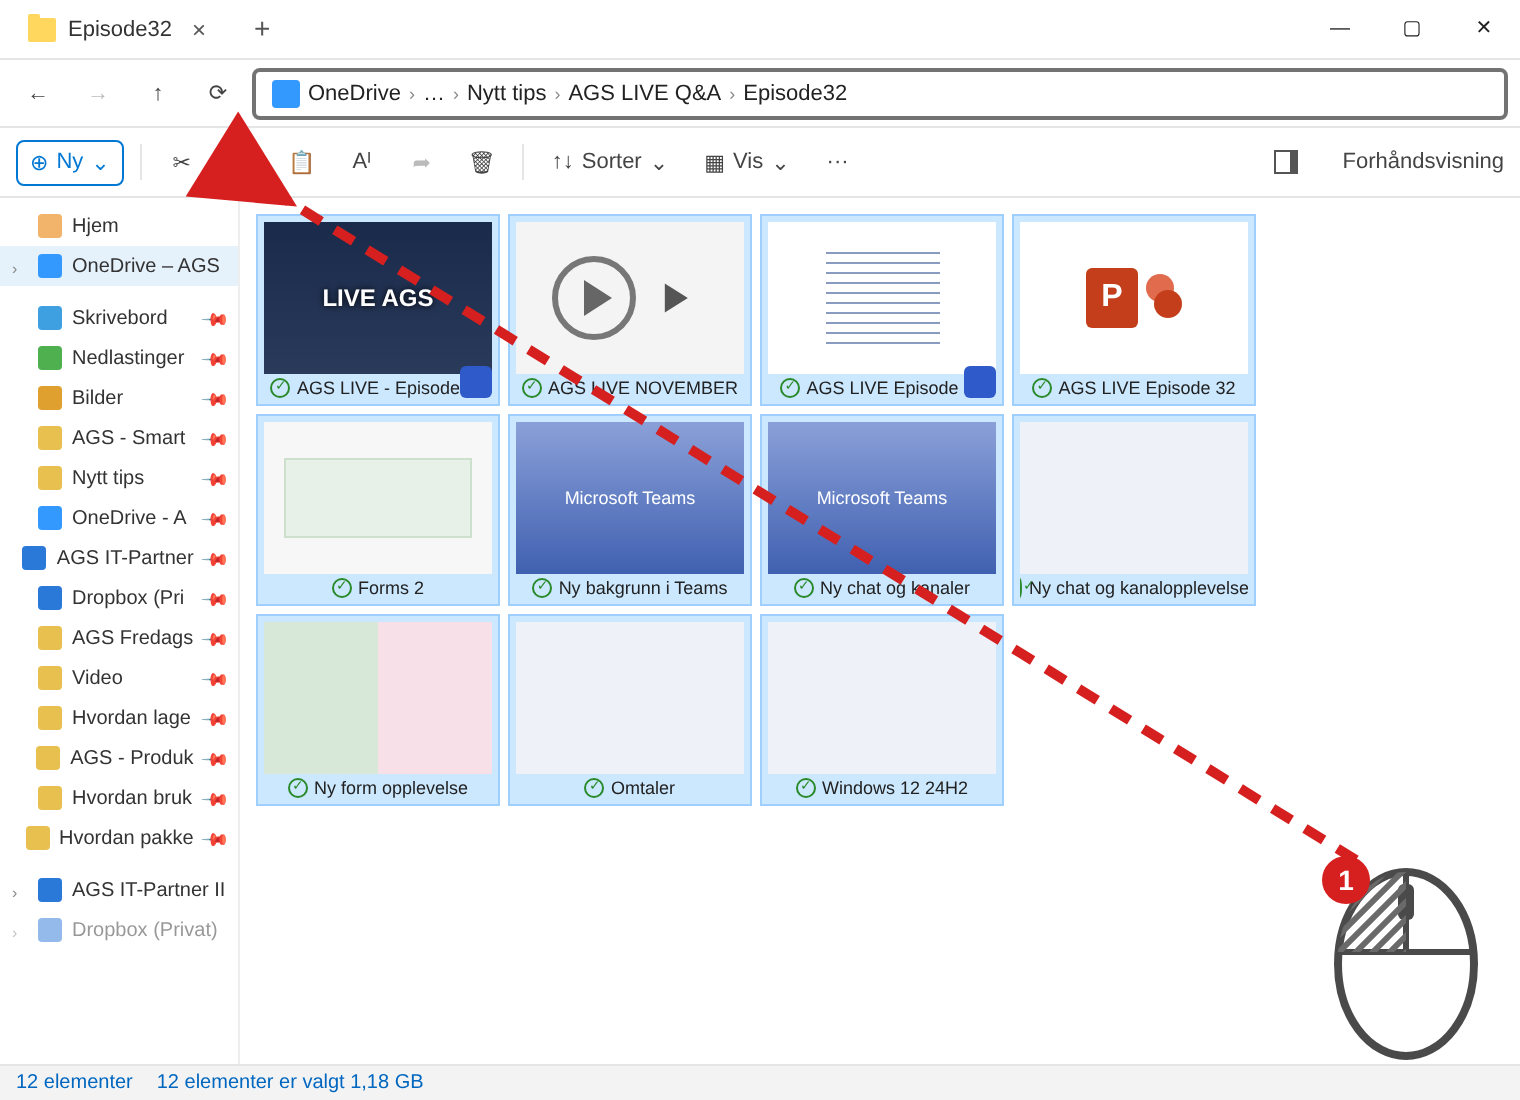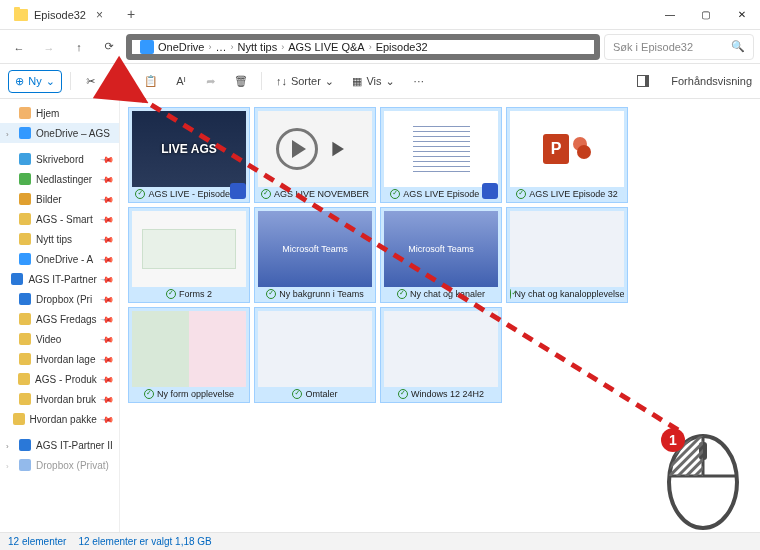--- a/index.html
+++ b/index.html
@@ -8,21 +8,21 @@
   .tab { display: flex; align-items: center; gap: 6px; padding: 6px 10px; background: #fff; border-radius: 6px 6px 0 0; margin-left: 4px; margin-top: 2px; font-size: 11px; }
   .tab .folder-icon { width: 14px; height: 12px; background: #ffd75e; border-radius: 1px; position: relative; }
   .tab .folder-icon::before { content:""; position:absolute; top:-2px; left:0; width:6px; height:3px; background:#ffd75e; border-radius:1px 1px 0 0;}
   .tab-close { font-size: 12px; color: #555; padding: 0 4px; }
   .new-tab { padding: 6px 10px; color: #555; font-size: 14px; }
   .winctrl { margin-left: auto; display: flex; }
   .winbtn { width: 36px; height: 28px; display:flex; align-items:center; justify-content:center; font-size:10px; color:#222; }
   .addrbar { height: 34px; background:#fff; display:flex; align-items:center; padding: 0 6px; gap:4px; border-bottom:1px solid #e5e5e5;}
   .navbtn { width: 26px; height:26px; display:flex; align-items:center; justify-content:center; color:#444; border-radius:4px; }
   .navbtn.disabled { color:#bbb; }
-  .breadcrumbs { display:flex; align-items:center; gap:4px; flex:1; border:6px solid #737373; border-radius:4px; padding:3px 8px; height:26px; }
+  .breadcrumbs { display:flex; align-items:center; gap:4px; flex:1; border:2px solid #737373; border-radius:4px; padding:3px 8px; height:26px; }
   .crumb-icon { width:14px; height:14px; background:#3399ff; border-radius:2px; display:inline-block;}
   .crumb { color:#222; font-size:11px; }
   .crumb-sep { color:#888; font-size:9px; }
   .searchbox { width: 150px; border:1px solid #e5e5e5; border-radius:4px; height:26px; padding:0 8px; display:flex; align-items:center; justify-content:space-between; color:#888;}
   .toolbar { height: 35px; background:#fff; display:flex; align-items:center; padding:0 8px; gap:6px; border-bottom:1px solid #e5e5e5;}
   .toolbtn { display:flex; align-items:center; gap:4px; padding:4px 6px; border-radius:4px; color:#444; font-size:11px;}
   .toolbtn.primary { border:1px solid #0078d4; color:#0078d4; }
   .toolbtn.icon-only { width:24px; justify-content:center; }
   .toolbtn.disabled { color:#bbb; }
   .tool-sep { width:1px; height:18px; background:#e5e5e5; margin:0 2px;}
@@ -98,24 +98,20 @@
     <span class="crumb">OneDrive</span>
     <span class="crumb-sep">›</span>
     <span class="crumb">…</span>
     <span class="crumb-sep">›</span>
     <span class="crumb">Nytt tips</span>
     <span class="crumb-sep">›</span>
     <span class="crumb">AGS LIVE Q&amp;A</span>
     <span class="crumb-sep">›</span>
     <span class="crumb">Episode32</span>
   </div>
-  <div class="searchbox">
-    <span>Søk i Episode32</span>
-    <span>🔍</span>
-  </div>
 </div>
 
 <div class="toolbar">
   <div class="toolbtn primary">⊕ <span>Ny</span> ⌄</div>
   <div class="tool-sep"></div>
   <div class="toolbtn icon-only">✂</div>
   <div class="toolbtn icon-only">⧉</div>
   <div class="toolbtn icon-only disabled">📋</div>
   <div class="toolbtn icon-only">Aᴵ</div>
   <div class="toolbtn icon-only disabled">➦</div>

